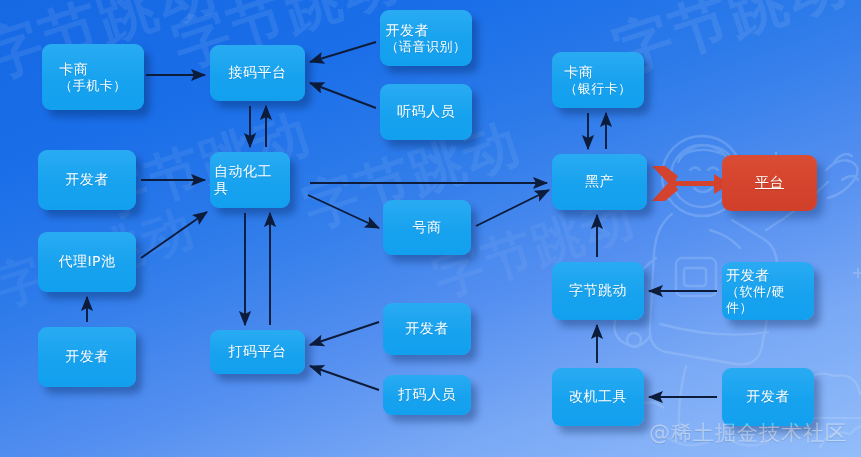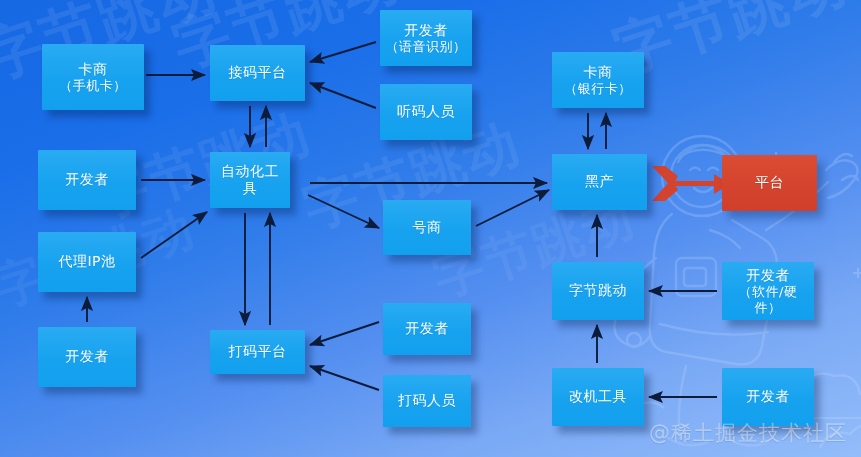--- a/index.html
+++ b/index.html
@@ -74,36 +74,37 @@
     pointer-events: none;
   }
 
   
   .node {
     position: absolute;
     box-sizing: border-box;
     display: flex;
     align-items: center;
     justify-content: center;
-    text-align: center;
-    border-radius: 1px;
+    text-align: left;
+    border-radius: 9px;
     color: #ffffff;
     font-size: 14px;
     line-height: 1.22;
     background: linear-gradient(180deg, #29abf2 0%, #17a2ef 55%, #12a0ee 100%);
     box-shadow: 6px 7px 7px rgba(4, 30, 80, 0.33);
     letter-spacing: 0.5px;
     text-shadow: 0 1px 0 rgba(0,0,0,0.10);
   }
   .node .lbl { padding: 0 4px; }
   .node .sub { display: block; font-size: 13px; }
 
   .node.accent {
     background: linear-gradient(180deg, #da4c34 0%, #d4432d 60%, #cf3f2a 100%);
     box-shadow: 6px 7px 8px rgba(4, 30, 80, 0.30);
+    text-decoration: underline;
   }
 
   .red-arrow {
     position: absolute;
     pointer-events: none;
   }
 </style>
 </head>
 <body>
 
@@ -242,21 +243,21 @@
       </div>
       <div class="node" style="left: 38px; top: 327px; width: 98px; height: 60px;">
         <span class="lbl">开发者</span>
       </div>
       <div class="node" style="left: 210px; top: 330px; width: 95px; height: 44px;">
         <span class="lbl">打码平台</span>
       </div>
       <div class="node" style="left: 383px; top: 303px; width: 88px; height: 52px;">
         <span class="lbl">开发者</span>
       </div>
-      <div class="node" style="left: 383px; top: 375px; width: 88px; height: 52px;">
+      <div class="node" style="left: 383px; top: 375px; width: 88px; height: 40px;">
         <span class="lbl">打码人员</span>
       </div>
       <div class="node" style="left: 552px; top: 368px; width: 92px; height: 58px;">
         <span class="lbl">改机工具</span>
       </div>
       <div class="node" style="left: 722px; top: 368px; width: 92px; height: 58px;">
         <span class="lbl">开发者</span>
       </div>
     </div>
 

